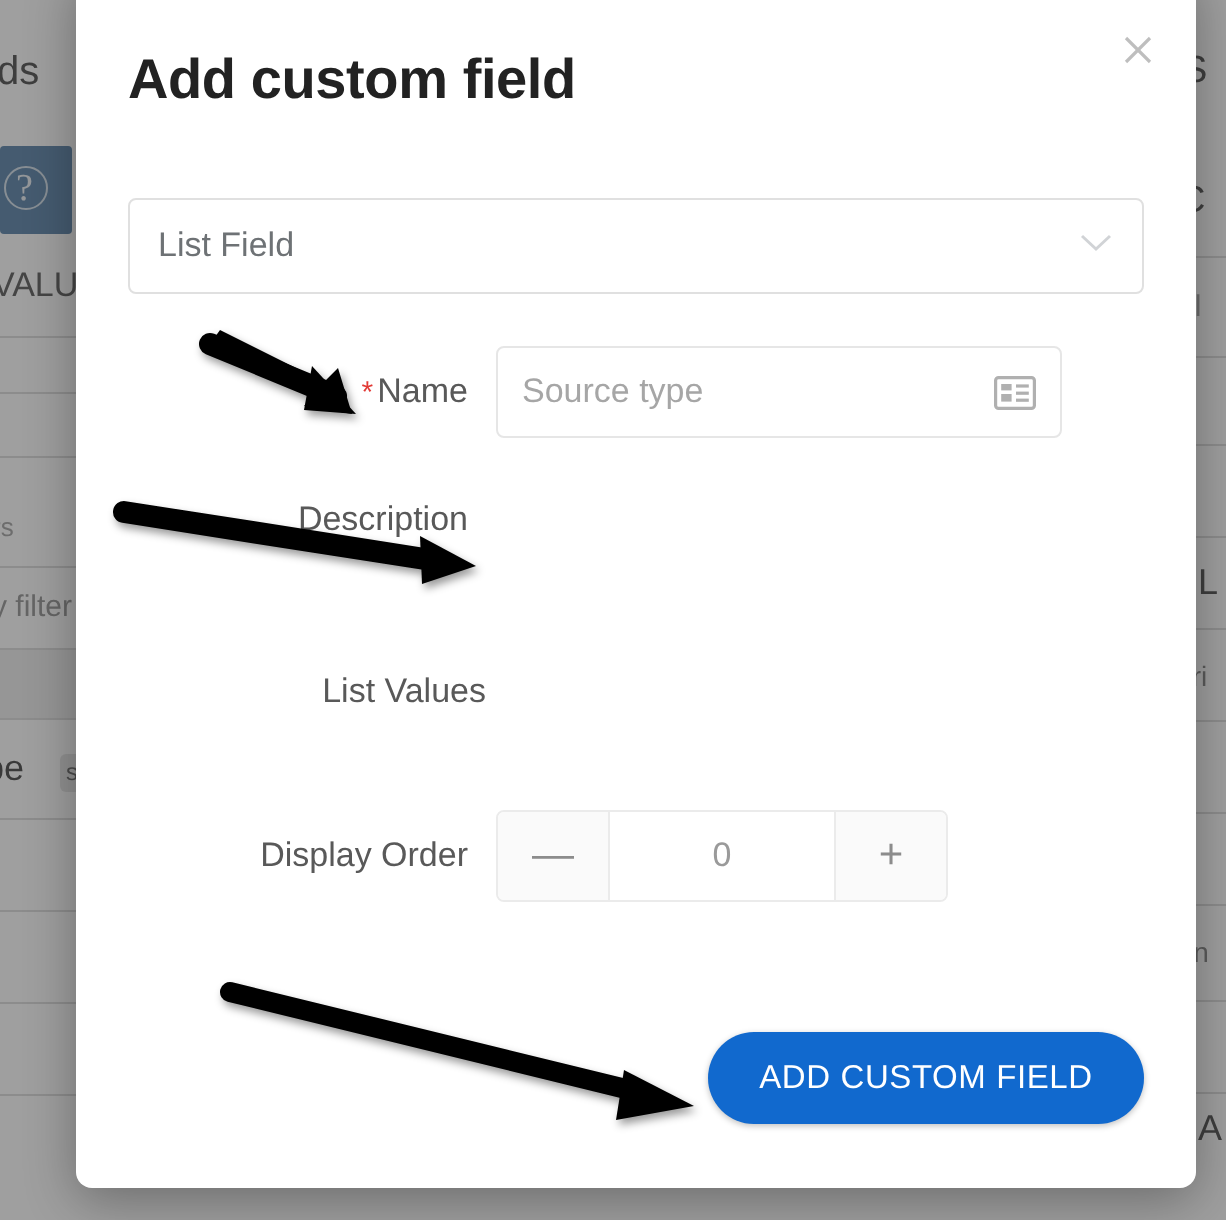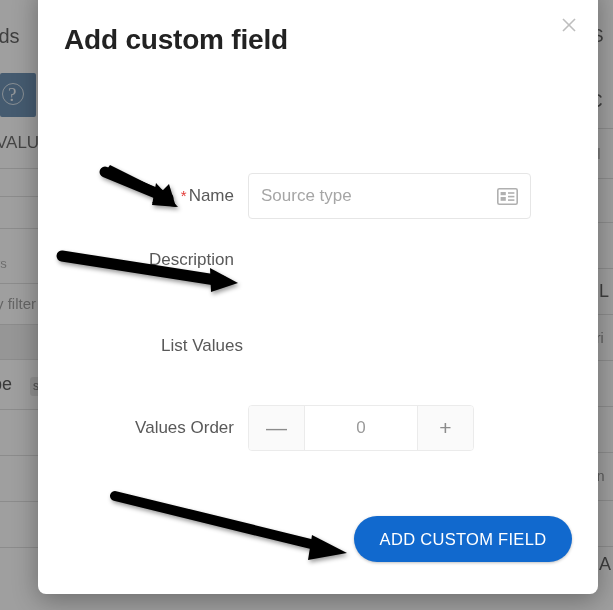--- a/index.html
+++ b/index.html
@@ -298,20 +298,30 @@
 
     <div class="modal-title">Add custom field</div>
 
     <div class="close-btn">
       <svg width="26" height="26" viewBox="0 0 26 26">
         <line x1="7" y1="7" x2="19" y2="19" stroke="#8a8a8a" stroke-width="1.6"></line>
         <line x1="19" y1="7" x2="7" y2="19" stroke="#8a8a8a" stroke-width="1.6"></line>
       </svg>
     </div>
 
+    <div class="select-row">
+      <div class="select-box">
+        <span class="select-value">List Field</span>
+        <span class="chev">
+          <svg width="18" height="12" viewBox="0 0 18 12">
+            <polyline points="2,3 9,9.5 16,3" fill="none" stroke="#9aa0a6" stroke-width="1.5"></polyline>
+          </svg>
+        </span>
+      </div>
+    </div>
 
     <div class="frow" style="left:10px; top:189px;">
       <div class="flabel">
         <span class="req">*</span><span>Name</span>
       </div>
       <div class="finput">
         <span class="ph">Source type</span>
         <span class="card-icon">
           <svg width="21" height="17" viewBox="0 0 21 17">
             <rect x="0.8" y="0.8" width="19.4" height="15.4" rx="1.5" fill="none" stroke="#b0b0b0" stroke-width="1.6"></rect>
@@ -327,21 +337,21 @@
 
     <div class="frow" style="left:10px; top:266px;">
       <div class="flabel">Description</div>
     </div>
 
     <div class="frow" style="left:19px; top:352px;">
       <div class="flabel">List Values</div>
     </div>
 
     <div class="frow" style="left:10px; top:421px;">
-      <div class="flabel">Values Order</div>
+      <div class="flabel">Display Order</div>
       <div class="stepper">
         <div class="step-btn minus">—</div>
         <div class="step-val">0</div>
         <div class="step-btn plus">+</div>
       </div>
     </div>
 
     <button class="primary-btn">ADD CUSTOM FIELD</button>
   </div>
 

